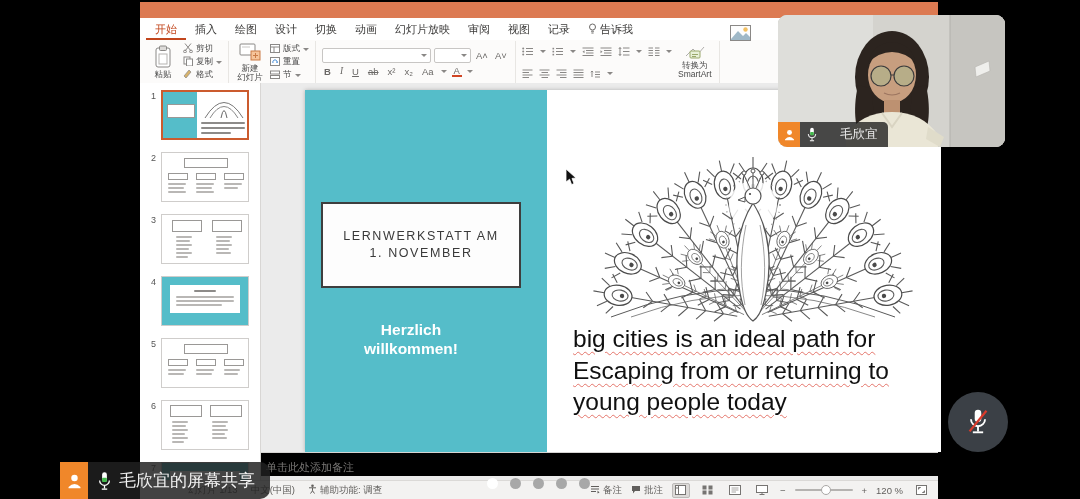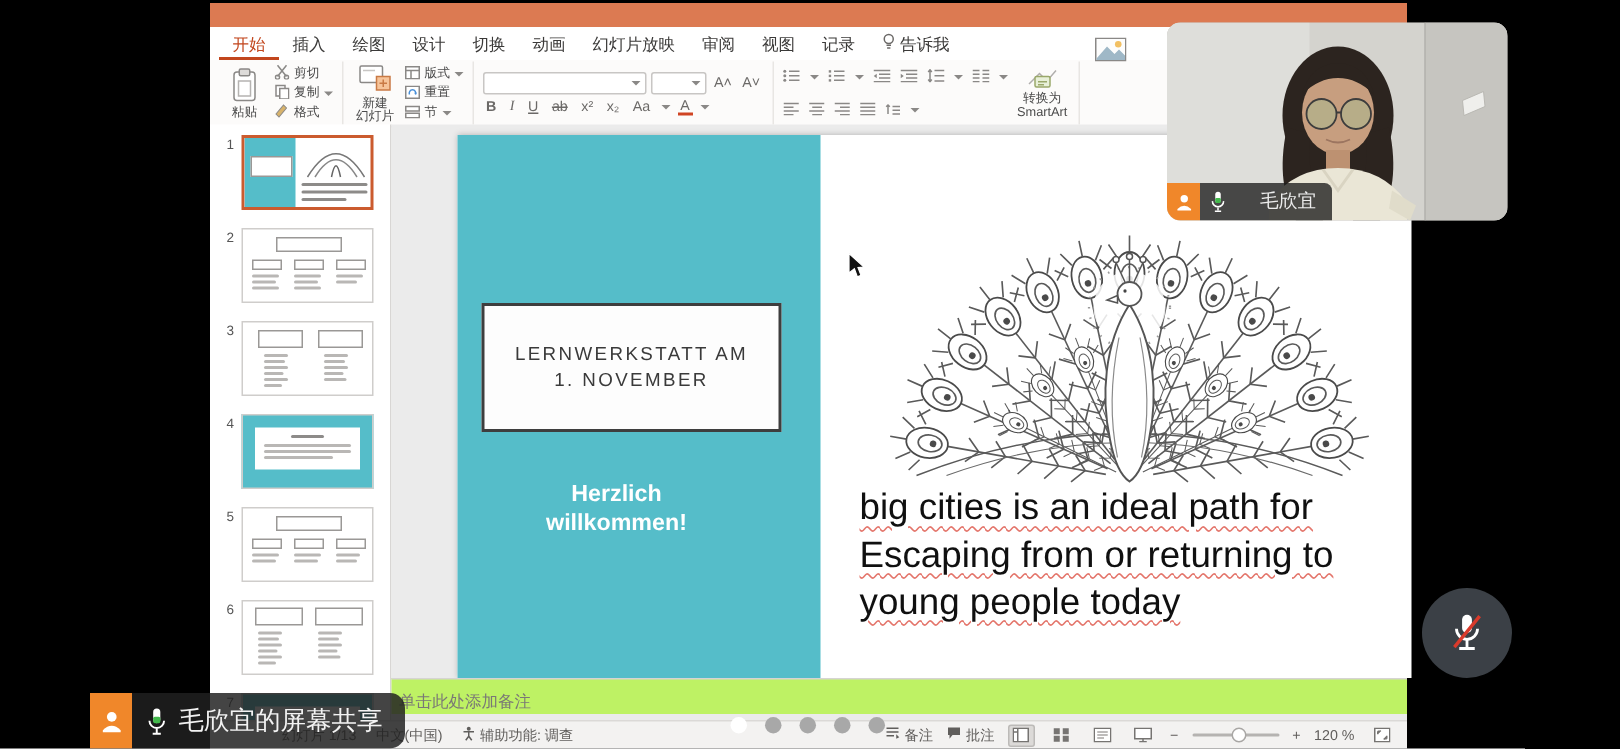--- a/index.html
+++ b/index.html
@@ -48,21 +48,21 @@
             border:2px solid #3e3e3e;box-sizing:border-box;display:flex;flex-direction:column;
             align-items:center;justify-content:center;font-size:12.5px;letter-spacing:1.6px;
             color:#3a3a3a;line-height:17px;text-align:center;}
   #welcome{position:absolute;left:0;top:230px;width:212px;text-align:center;color:#fff;
            font-weight:bold;font-size:15.5px;line-height:19px;}
   #heading{position:absolute;left:268px;top:233px;width:370px;font-size:24.5px;line-height:31.5px;
            color:#101010;}
   .wavy{text-decoration-line:underline;text-decoration-style:wavy;text-decoration-color:#e4756b;
         text-decoration-thickness:1px;text-underline-offset:4px;}
   #peacock{position:absolute;left:278px;top:43px;}
-  #notes{position:absolute;left:0;right:0;top:369px;height:24px;background:#bef264;
+  #notes{position:absolute;left:0;right:0;top:369px;height:24px;background:#000000;
          border-top:1px solid #d6d4d2;font-size:11px;color:#7a7876;padding:7px 0 0 5px;
          box-sizing:border-box;}
   
   #statusbar{position:absolute;left:0;right:0;bottom:0;height:19px;background:#f3f2f1;
              border-top:1px solid #dbd9d7;display:flex;align-items:center;font-size:9.5px;
              color:#605e5c;padding:0 8px;box-sizing:border-box;white-space:nowrap;}
   .sb-left{display:flex;align-items:center;gap:13px;margin-left:40px;}
   .sb-right{display:flex;align-items:center;gap:9px;margin-left:auto;}
   .sb-item{display:flex;align-items:center;gap:3px;}
   .viewbtn{display:flex;align-items:center;justify-content:center;width:18px;height:15px;border-radius:2px;}

